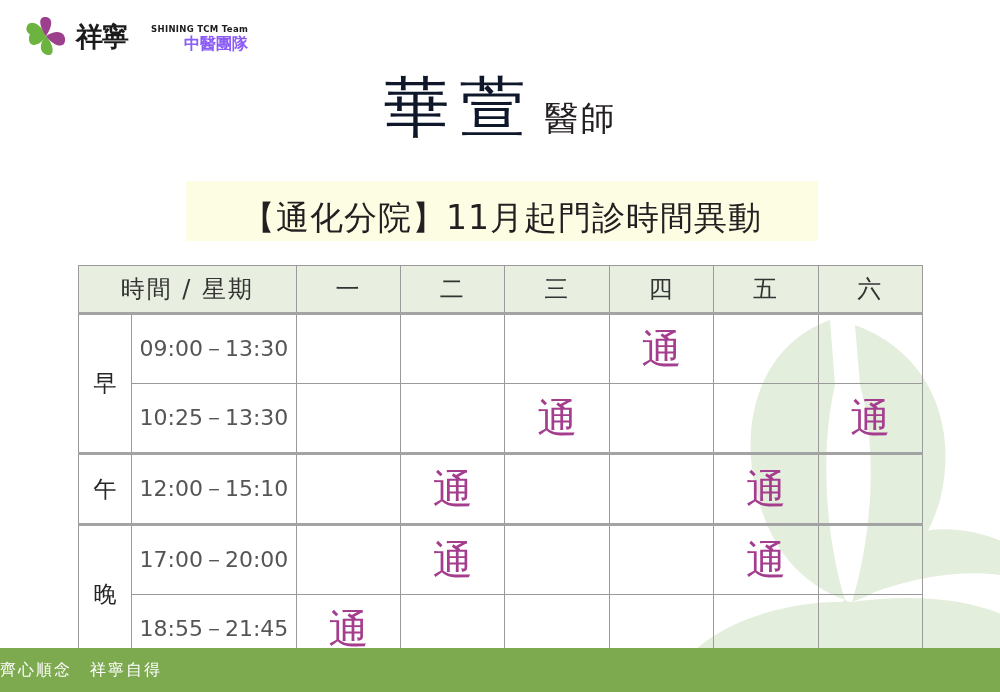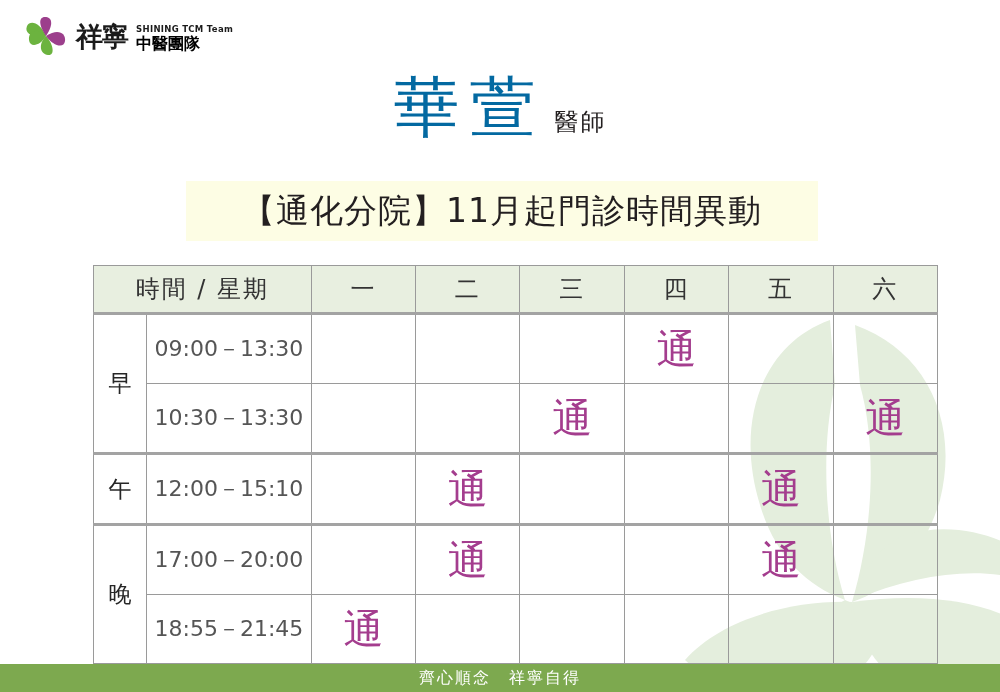--- a/index.html
+++ b/index.html
@@ -75,82 +75,83 @@
     letter-spacing: 0.3px;
     line-height: 11px;
     margin-top: 2px;
     text-align: right;
   }
   .logo-cn2 {
     display: block;
     font-family: "DejaVu Serif", "Liberation Serif", serif;
     font-size: 16px;
     font-weight: bold;
-    color: #000000;
+    color: #8b5cf6;
     letter-spacing: 0px;
     line-height: 18px;
+    margin-left: 48px;
   }
 
   
   .title-row {
     position: absolute;
     left: 0;
     top: 68px;
     width: 1000px;
     text-align: center;
     z-index: 2;
     white-space: nowrap;
   }
   .doctor-name {
     font-family: "DejaVu Sans", "Liberation Sans", sans-serif;
     font-size: 66px;
     font-weight: 300;
-    color: #0369a1;
+    color: #0f172a;
     letter-spacing: 10px;
     line-height: 80px;
     display: inline-block;
     vertical-align: baseline;
   }
   .doctor-suffix {
     font-family: Liberation Mono, monospace;
-    font-size: 24px;
+    font-size: 34px;
     font-weight: 300;
     color: #231f20;
     letter-spacing: 2px;
     display: inline-block;
     vertical-align: baseline;
     margin-left: 4px;
   }
 
   
   .banner {
     position: absolute;
     left: 186px;
     top: 181px;
     width: 632px;
     height: 60px;
     background: #fdfde4;
     z-index: 2;
     display: flex;
-    align-items: center;
+    align-items: flex-end;
     justify-content: center;
   }
   .banner-text {
     font-family: "DejaVu Sans", "Liberation Sans", sans-serif;
     font-size: 33px;
     font-weight: 400;
     color: #231f20;
     letter-spacing: 1px;
     white-space: nowrap;
   }
 
   
   .sched-wrap {
     position: absolute;
-    left: 93px;
+    left: 78px;
     top: 265px;
     width: 845px;
     z-index: 2;
   }
   table.sched {
     border-collapse: collapse;
     width: 845px;
     table-layout: fixed;
   }
   table.sched td {
@@ -196,25 +197,25 @@
     font-weight: 400;
   }
   tr.group-top td {
     border-top: 3px solid #a3a3a3;
   }
   .footbar {
     position: absolute;
     left: 0;
     bottom: 0;
     width: 1000px;
-    height: 28px;
+    height: 44px;
     background: #7da94f;
     display: flex;
     align-items: center;
-    justify-content: center;
+    justify-content: flex-start;
     z-index: 4;
   }
   .footbar-text {
     font-family: "DejaVu Sans", "Liberation Sans", sans-serif;
     font-size: 16px;
     color: #ffffff;
     letter-spacing: 2px;
     white-space: pre;
   }
 </style>
@@ -290,21 +291,21 @@
             <td class="period" rowspan="2">早</td>
             <td class="time">09:00－13:30</td>
             <td class="slot"></td>
             <td class="slot"></td>
             <td class="slot"></td>
             <td class="slot">通</td>
             <td class="slot"></td>
             <td class="slot"></td>
           </tr>
           <tr>
-            <td class="time">10:30－13:30</td>
+            <td class="time">10:25－13:30</td>
             <td class="slot"></td>
             <td class="slot"></td>
             <td class="slot">通</td>
             <td class="slot"></td>
             <td class="slot"></td>
             <td class="slot">通</td>
           </tr>
           <tr class="group-top">
             <td class="period" rowspan="1">午</td>
             <td class="time">12:00－15:10</td>

